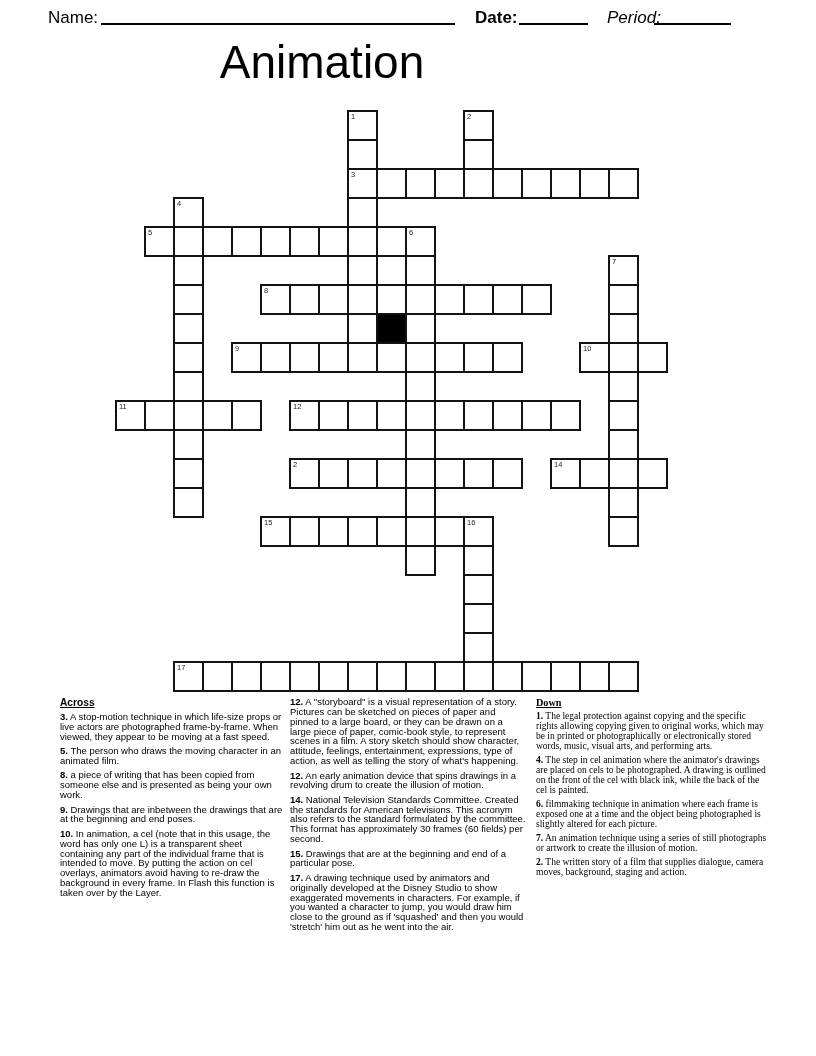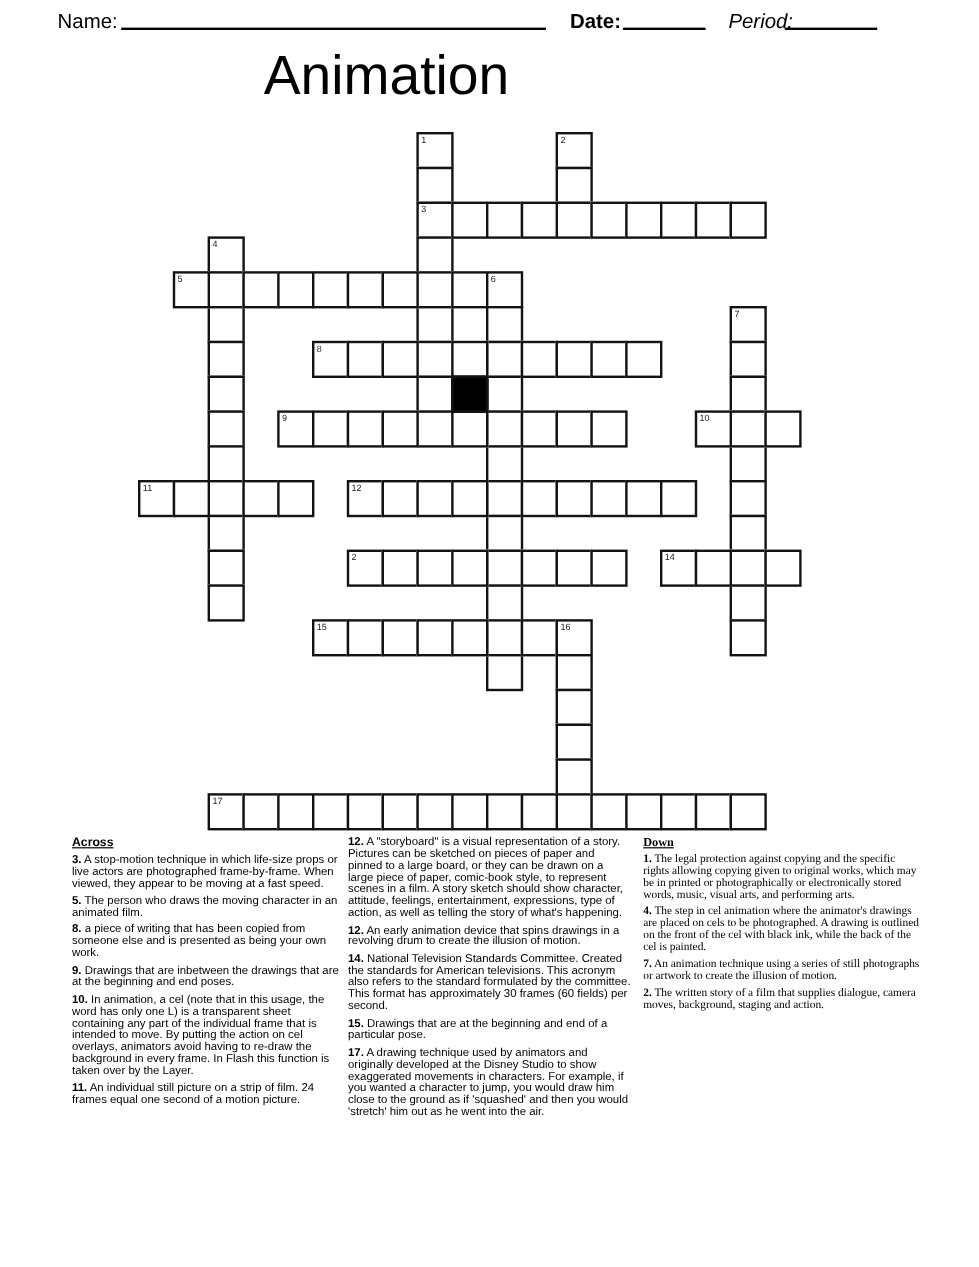--- a/index.html
+++ b/index.html
@@ -229,28 +229,28 @@
     <div class="cell black" style="left: 260px; top: 202px;"></div>
   </div>
 
 <div class="clue-col clue-col-1">
     <div class="clue-heading">Across</div>
     <p class="clue"><span class="clue-num">3.</span> A stop-motion technique in which life-size props or live actors are photographed frame-by-frame. When viewed, they appear to be moving at a fast speed.</p>
     <p class="clue"><span class="clue-num">5.</span> The person who draws the moving character in an animated film.</p>
     <p class="clue"><span class="clue-num">8.</span> a piece of writing that has been copied from someone else and is presented as being your own work.</p>
     <p class="clue"><span class="clue-num">9.</span> Drawings that are inbetween the drawings that are at the beginning and end poses.</p>
     <p class="clue"><span class="clue-num">10.</span> In animation, a cel (note that in this usage, the word has only one L) is a transparent sheet containing any part of the individual frame that is intended to move. By putting the action on cel overlays, animators avoid having to re-draw the background in every frame. In Flash this function is taken over by the Layer.</p>
-    <p class="clue"><span class="clue-num">11.</span> An individual still picture on a strip of film. 24 frames equal one second of a motion picture.</p>
   </div>
 <div class="clue-col clue-col-2">
     <p class="clue"><span class="clue-num">12.</span> A "storyboard" is a visual representation of a story. Pictures can be sketched on pieces of paper and pinned to a large board, or they can be drawn on a large piece of paper, comic-book style, to represent scenes in a film. A story sketch should show character, attitude, feelings, entertainment, expressions, type of action, as well as telling the story of what's happening.</p>
     <p class="clue"><span class="clue-num">12.</span> An early animation device that spins drawings in a revolving drum to create the illusion of motion.</p>
     <p class="clue"><span class="clue-num">14.</span> National Television Standards Committee. Created the standards for American televisions. This acronym also refers to the standard formulated by the committee. This format has approximately 30 frames (60 fields) per second.</p>
     <p class="clue"><span class="clue-num">15.</span> Drawings that are at the beginning and end of a particular pose.</p>
     <p class="clue"><span class="clue-num">17.</span> A drawing technique used by animators and originally developed at the Disney Studio to show exaggerated movements in characters. For example, if you wanted a character to jump, you would draw him close to the ground as if 'squashed' and then you would 'stretch' him out as he went into the air.</p>
   </div>
 <div class="clue-col clue-col-3">
     <div class="clue-heading">Down</div>
     <p class="clue"><span class="clue-num">1.</span> The legal protection against copying and the specific rights allowing copying given to original works, which may be in printed or photographically or electronically stored words, music, visual arts, and performing arts.</p>
     <p class="clue"><span class="clue-num">4.</span> The step in cel animation where the animator's drawings are placed on cels to be photographed. A drawing is outlined on the front of the cel with black ink, while the back of the cel is painted.</p>
+    <p class="clue"><span class="clue-num">6.</span> filmmaking technique in animation where each frame is exposed one at a time and the object being photographed is slightly altered for each picture.</p>
     <p class="clue"><span class="clue-num">7.</span> An animation technique using a series of still photographs or artwork to create the illusion of motion.</p>
     <p class="clue"><span class="clue-num">2.</span> The written story of a film that supplies dialogue, camera moves, background, staging and action.</p>
   </div>
 
 </body></html>

